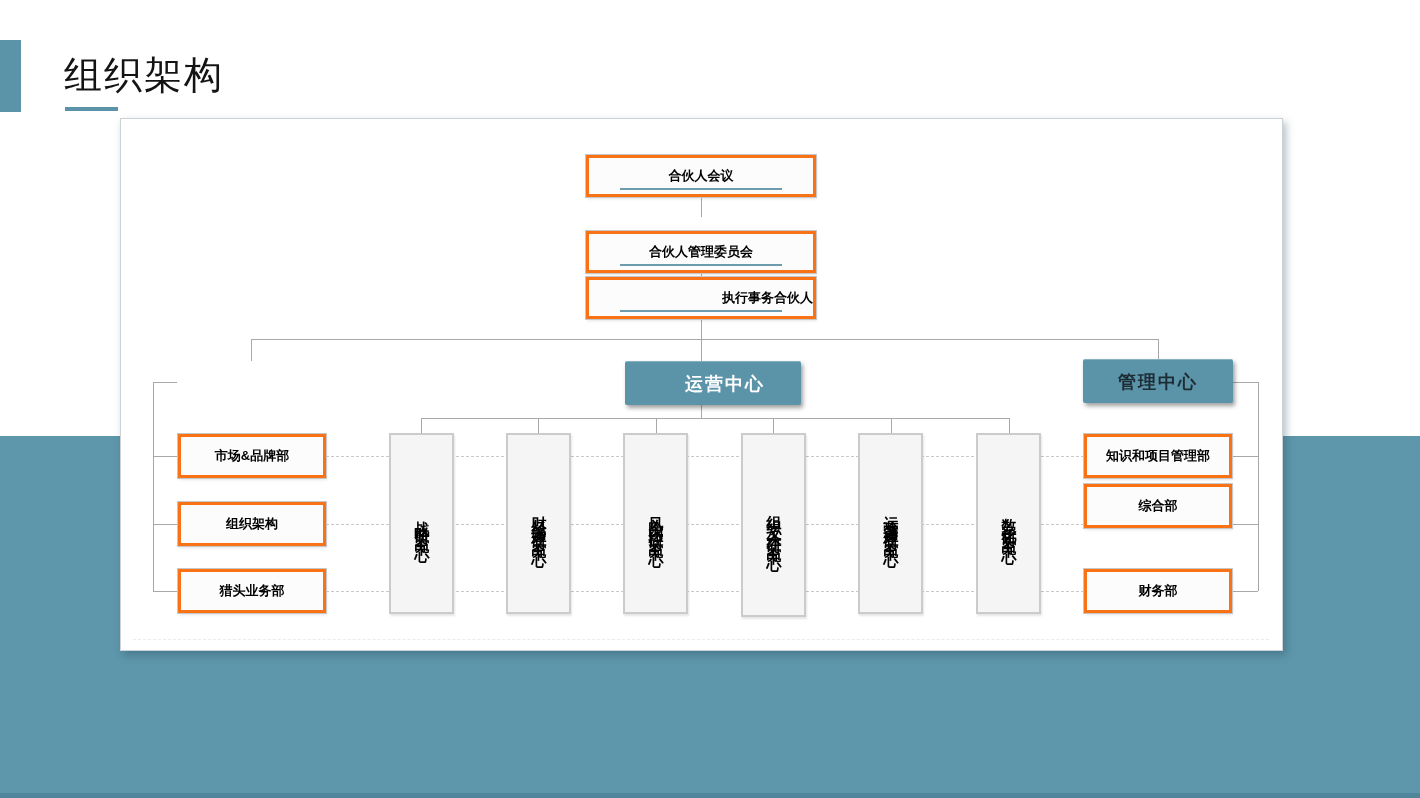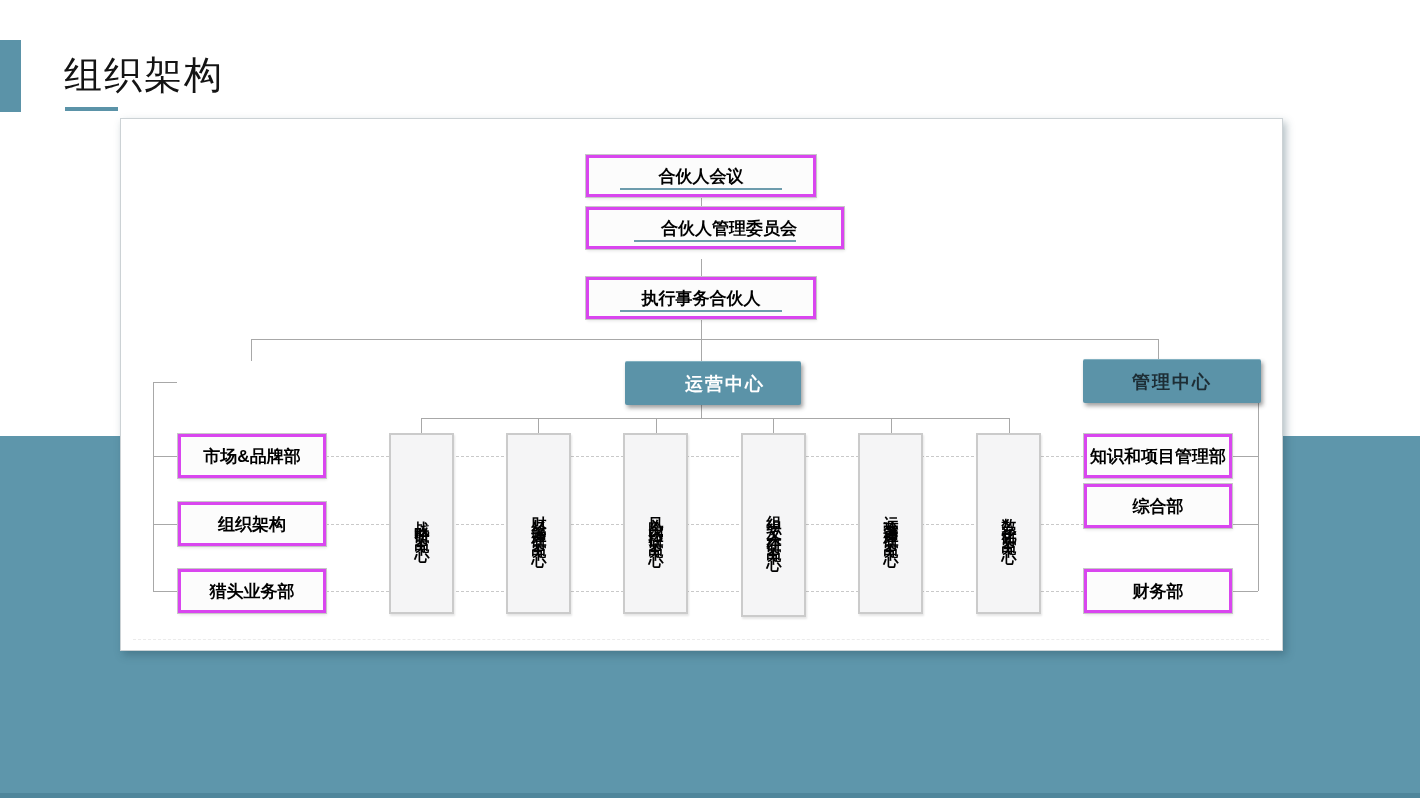--- a/index.html
+++ b/index.html
@@ -22,23 +22,23 @@
     box-shadow:3px 4px 8px rgba(35,70,85,.35);
   }
   
   .vline{position:absolute;width:1px;background:#a8a8a8;z-index:1;}
   .hline{position:absolute;height:1px;background:#a8a8a8;z-index:1;}
   .dashline{position:absolute;height:0;border-top:1px dashed #c9c9c9;z-index:1;}
   .faintline{position:absolute;height:0;border-top:1px dashed #ebebeb;z-index:1;}
   
   .chain-box,.dept-box{
     position:absolute;z-index:2;display:flex;align-items:center;justify-content:center;
-    background:#fcfcfc;border:3px solid #d946ef;
+    background:#fcfcfc;border:3px solid #f97316;
     box-shadow:0 0 0 1px #c7c7c7,1px 2px 3px rgba(0,0,0,.10);
-    font-size:17px;font-weight:bold;color:#000;
+    font-size:13px;font-weight:bold;color:#000;
   }
   .chain-box{left:465px;width:224px;height:36px;}
   .chain-underline{position:absolute;left:50%;transform:translateX(-50%);bottom:4px;width:162px;height:2px;background:#6D9CAD;}
   .center-box{
     position:absolute;z-index:2;display:flex;align-items:center;justify-content:center;
     background:#5B93A8;border-radius:2px;border-top:1px solid #83b1c1;
     box-shadow:2px 3px 4px rgba(45,45,45,.45);
     font-size:18px;font-weight:bold;letter-spacing:2px;
   }
   .vert-box{
@@ -97,33 +97,33 @@
 
   <div class="dashline" style="left:205px;top:337px;width:758px;"></div>
   <div class="dashline" style="left:205px;top:405px;width:758px;"></div>
   <div class="dashline" style="left:205px;top:472px;width:758px;"></div>
   <div class="faintline" style="left:12px;top:520px;width:1136px;"></div>
 
   <div class="chain-box" style="top:36px;">
     <span>合伙人会议</span>
     <span class="chain-underline"></span>
   </div>
-  <div class="chain-box" style="top:88px;padding-left:28px;">
+  <div class="chain-box" style="top:112px;">
     <span>合伙人管理委员会</span>
     <span class="chain-underline"></span>
   </div>
-  <div class="chain-box" style="top:158px;">
+  <div class="chain-box" style="top:158px;justify-content:flex-end;">
     <span>执行事务合伙人</span>
     <span class="chain-underline"></span>
   </div>
 
   <div class="center-box" style="left:504px;top:242px;width:152px;height:43px;padding-left:24px;">
     <span style="color: rgb(255, 255, 255);">运营中心</span>
   </div>
-  <div class="center-box" style="left:962px;top:240px;width:178px;height:43px;">
+  <div class="center-box" style="left:962px;top:240px;width:150px;height:43px;">
     <span style="color: rgb(29, 45, 53);">管理中心</span>
   </div>
 
   <div class="dept-box dept-left" style="top:315px;justify-content:center;">
     <span>市场&amp;品牌部</span>
   </div>
   <div class="dept-box dept-left" style="top:383px;">
     <span>组织架构</span>
   </div>
   <div class="dept-box dept-left" style="top:450px;">

